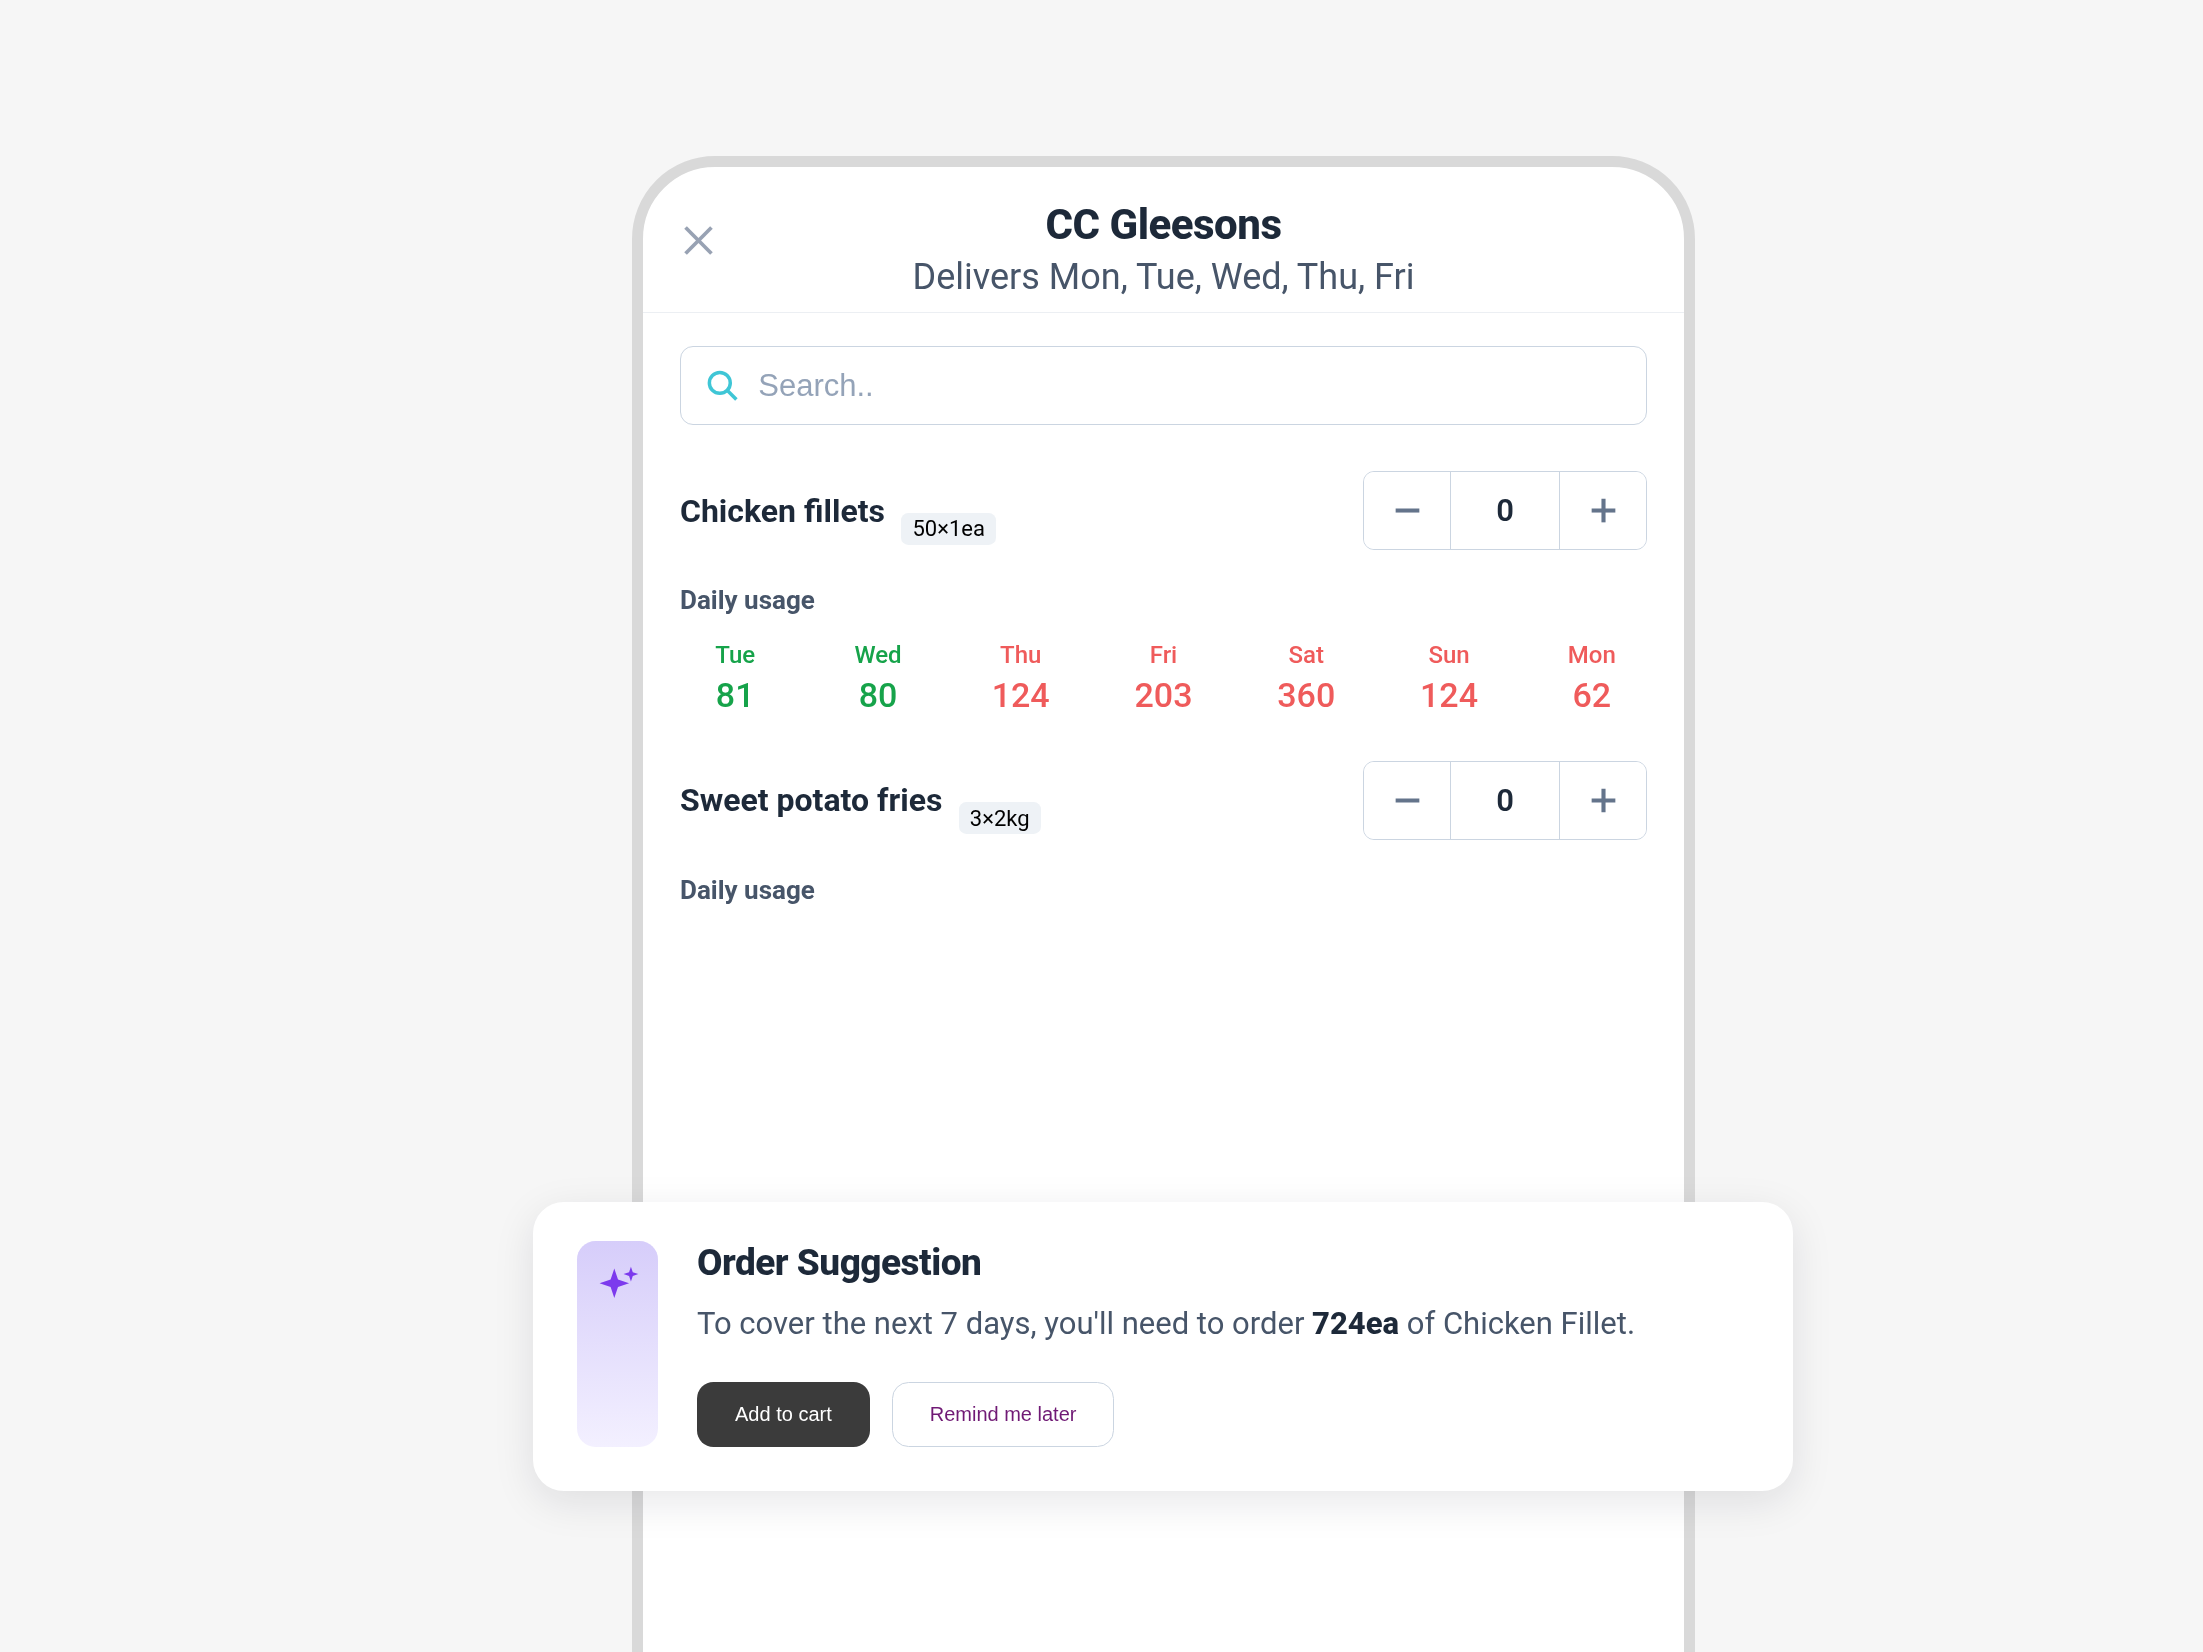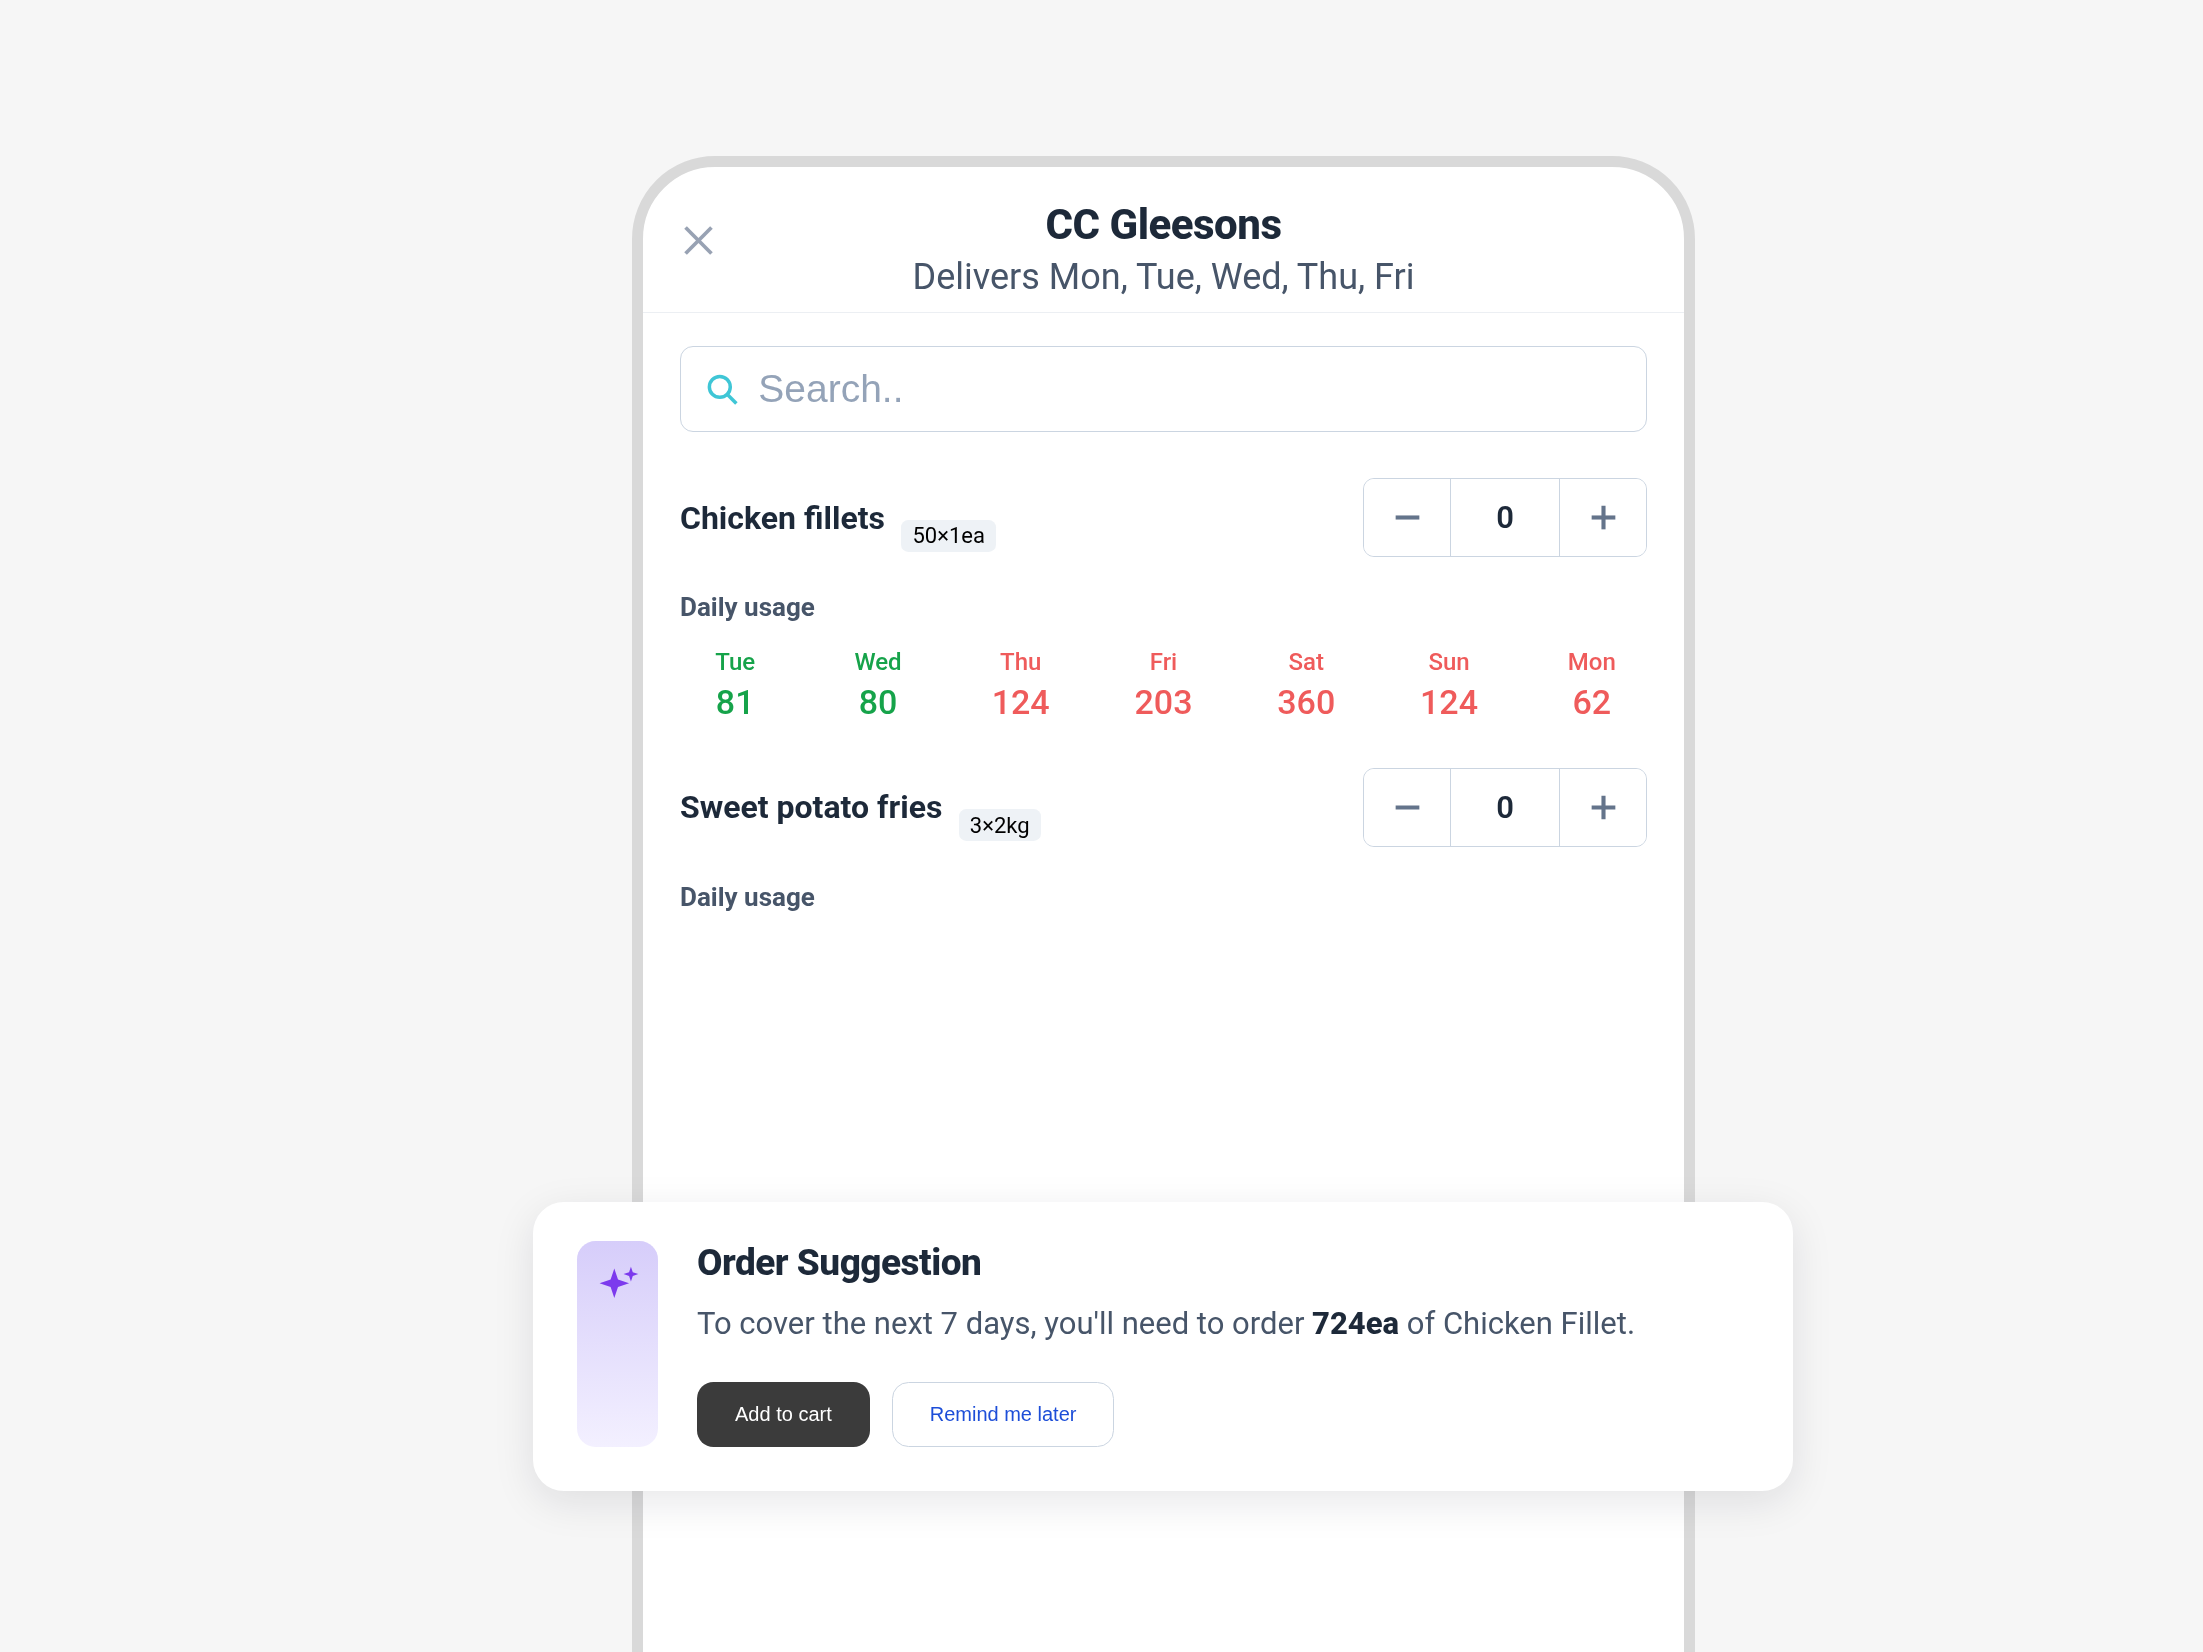--- a/index.html
+++ b/index.html
@@ -60,21 +60,21 @@
     align-items: center;
     border: 1.8px solid #cbd5e1;
     border-radius: 13px;
     padding: 20px 24px;
     gap: 18.4px;
   }
   .search svg { stroke: #3fc6d6; stroke-width: 4; fill: none; }
   .search input {
     border: none;
     outline: none;
-    font-size: 39px;
+    font-size: 31px;
     color: #334155;
     width: 100%;
     background: transparent;
   }
   .search input::placeholder { color: #94a3b8; }
   .product {
     padding: 46px 37px 0 37px;
   }
   .product-row {
     display: flex;
@@ -200,21 +200,21 @@
     border-radius: 16.5px;
     cursor: pointer;
     border: 1.8px solid transparent;
   }
   .btn-primary {
     background: #3b3b3b;
     color: #ffffff;
   }
   .btn-secondary {
     background: #ffffff;
-    color: #1d4ed8;
+    color: #701a75;
     border-color: #cbd5e1;
   }
 </style>
 </head>
 <body>
 
 <div class="phone">
   <div class="header">
     <div class="close-btn">
       <svg width="37" height="37" viewBox="0 0 40 40">

